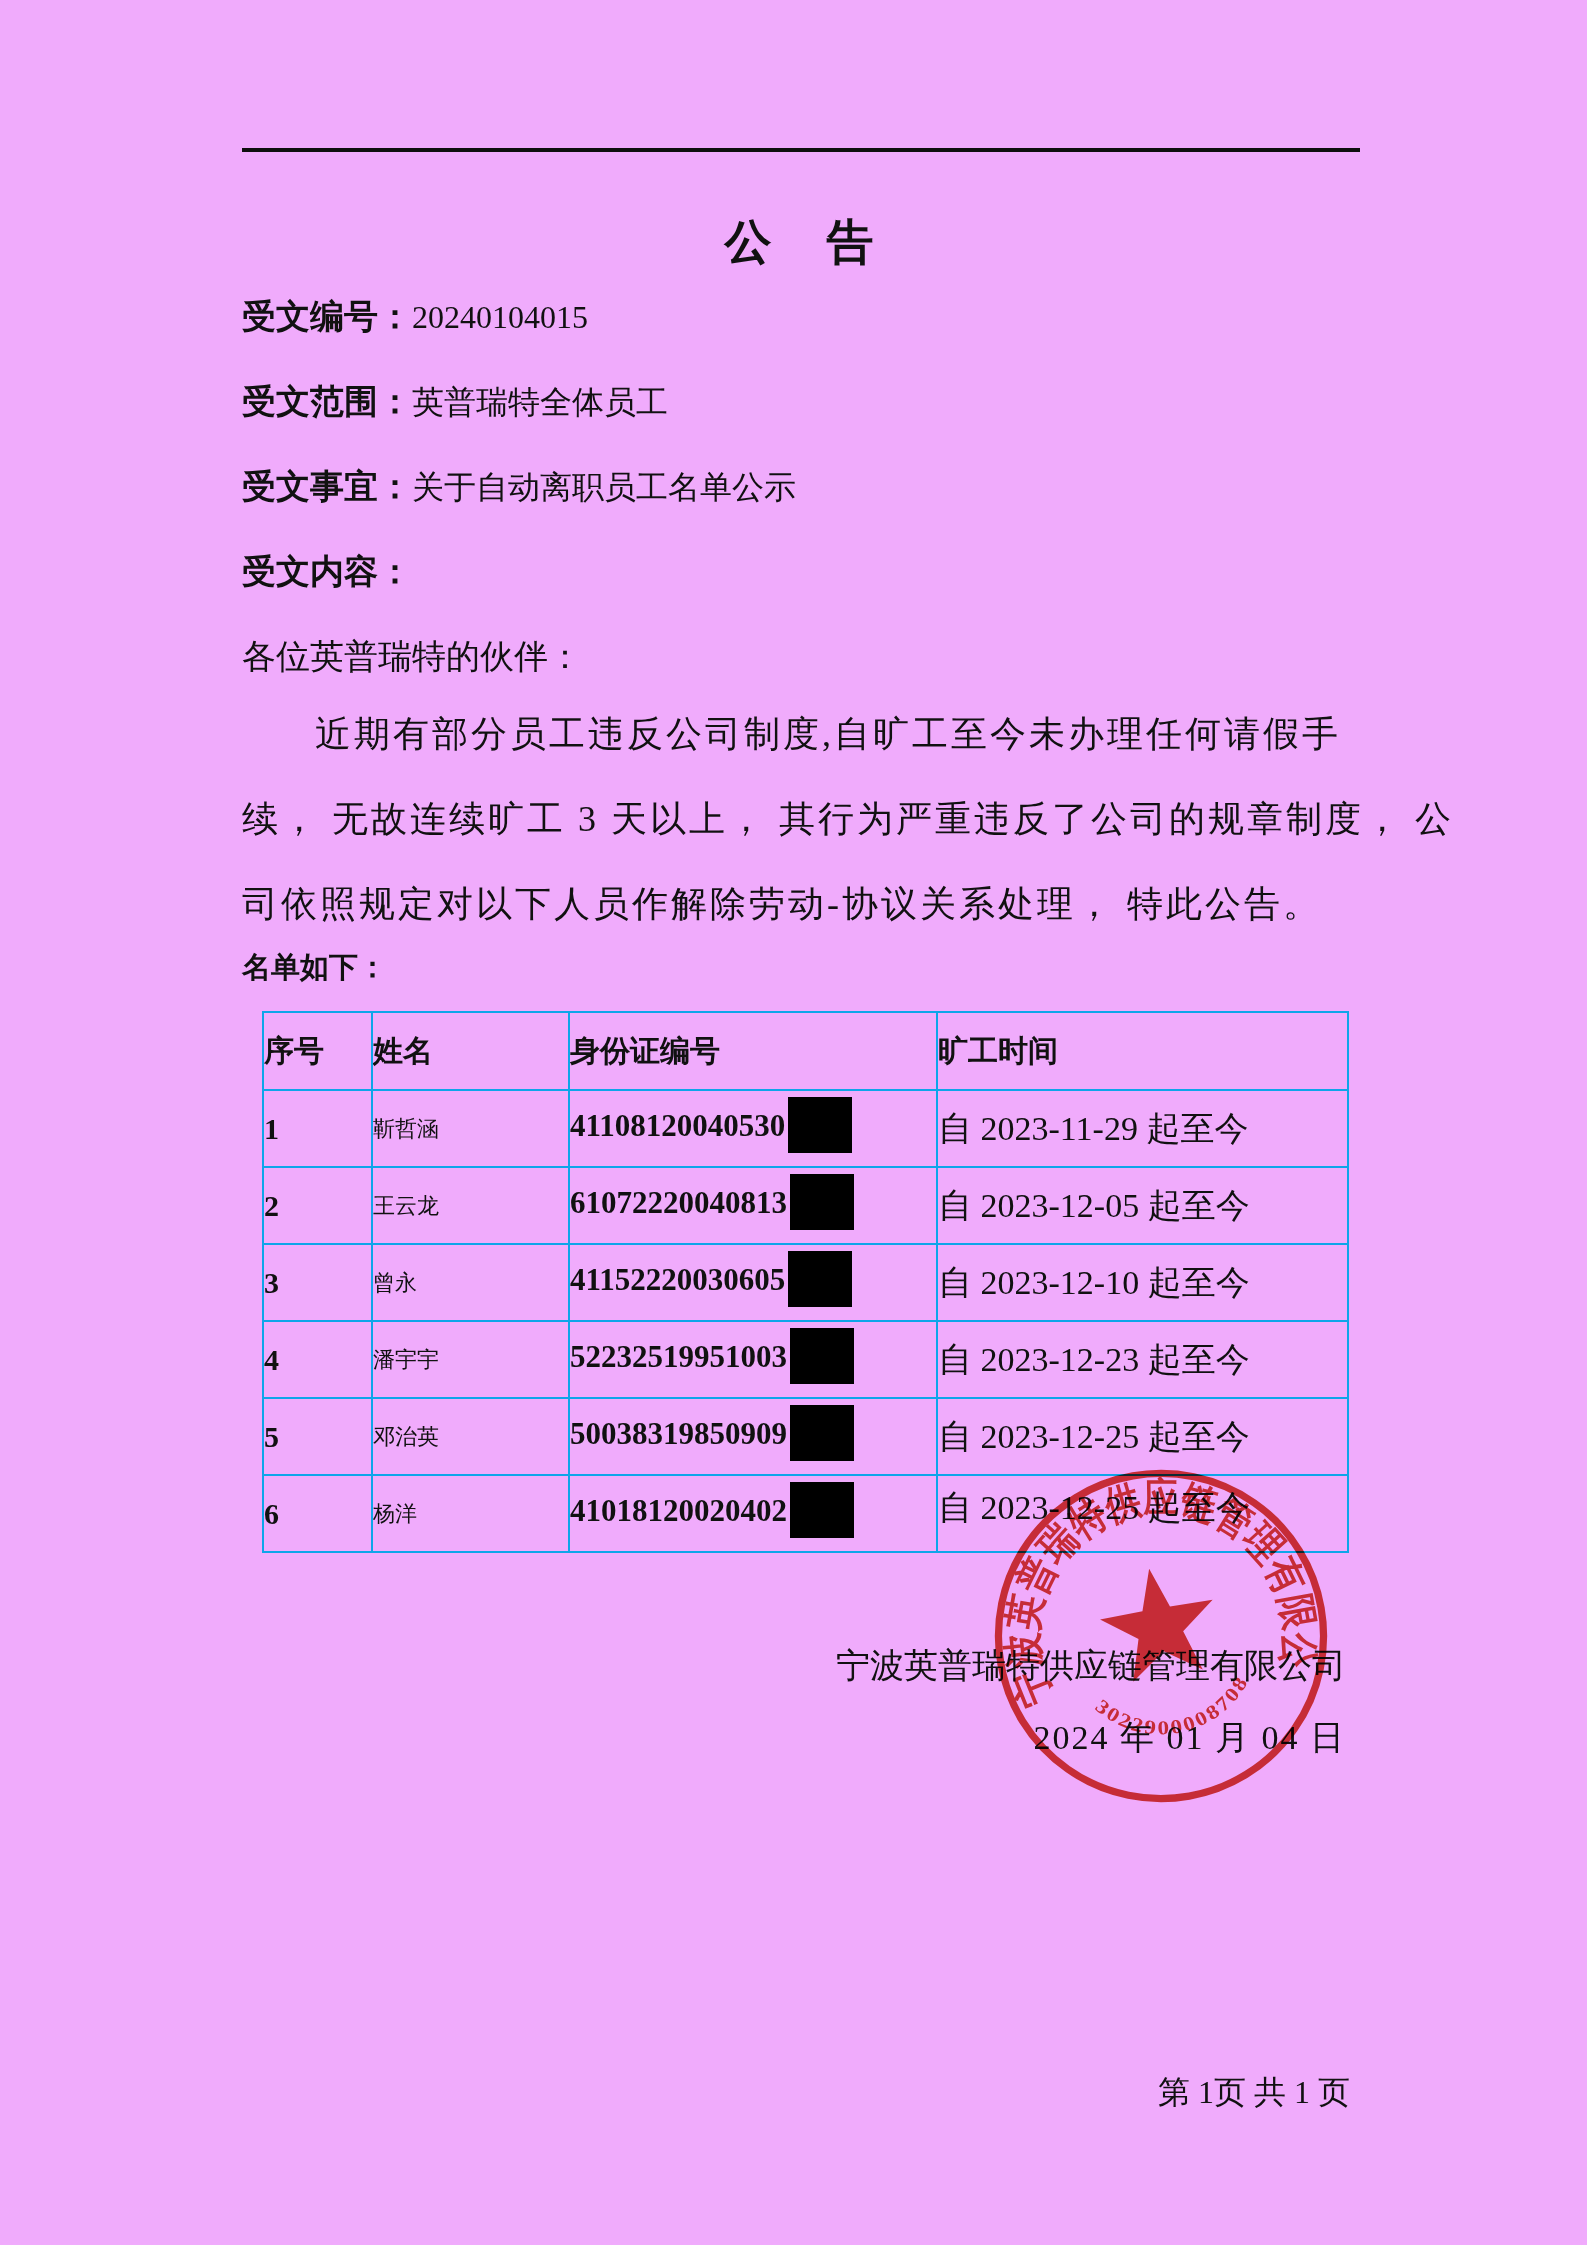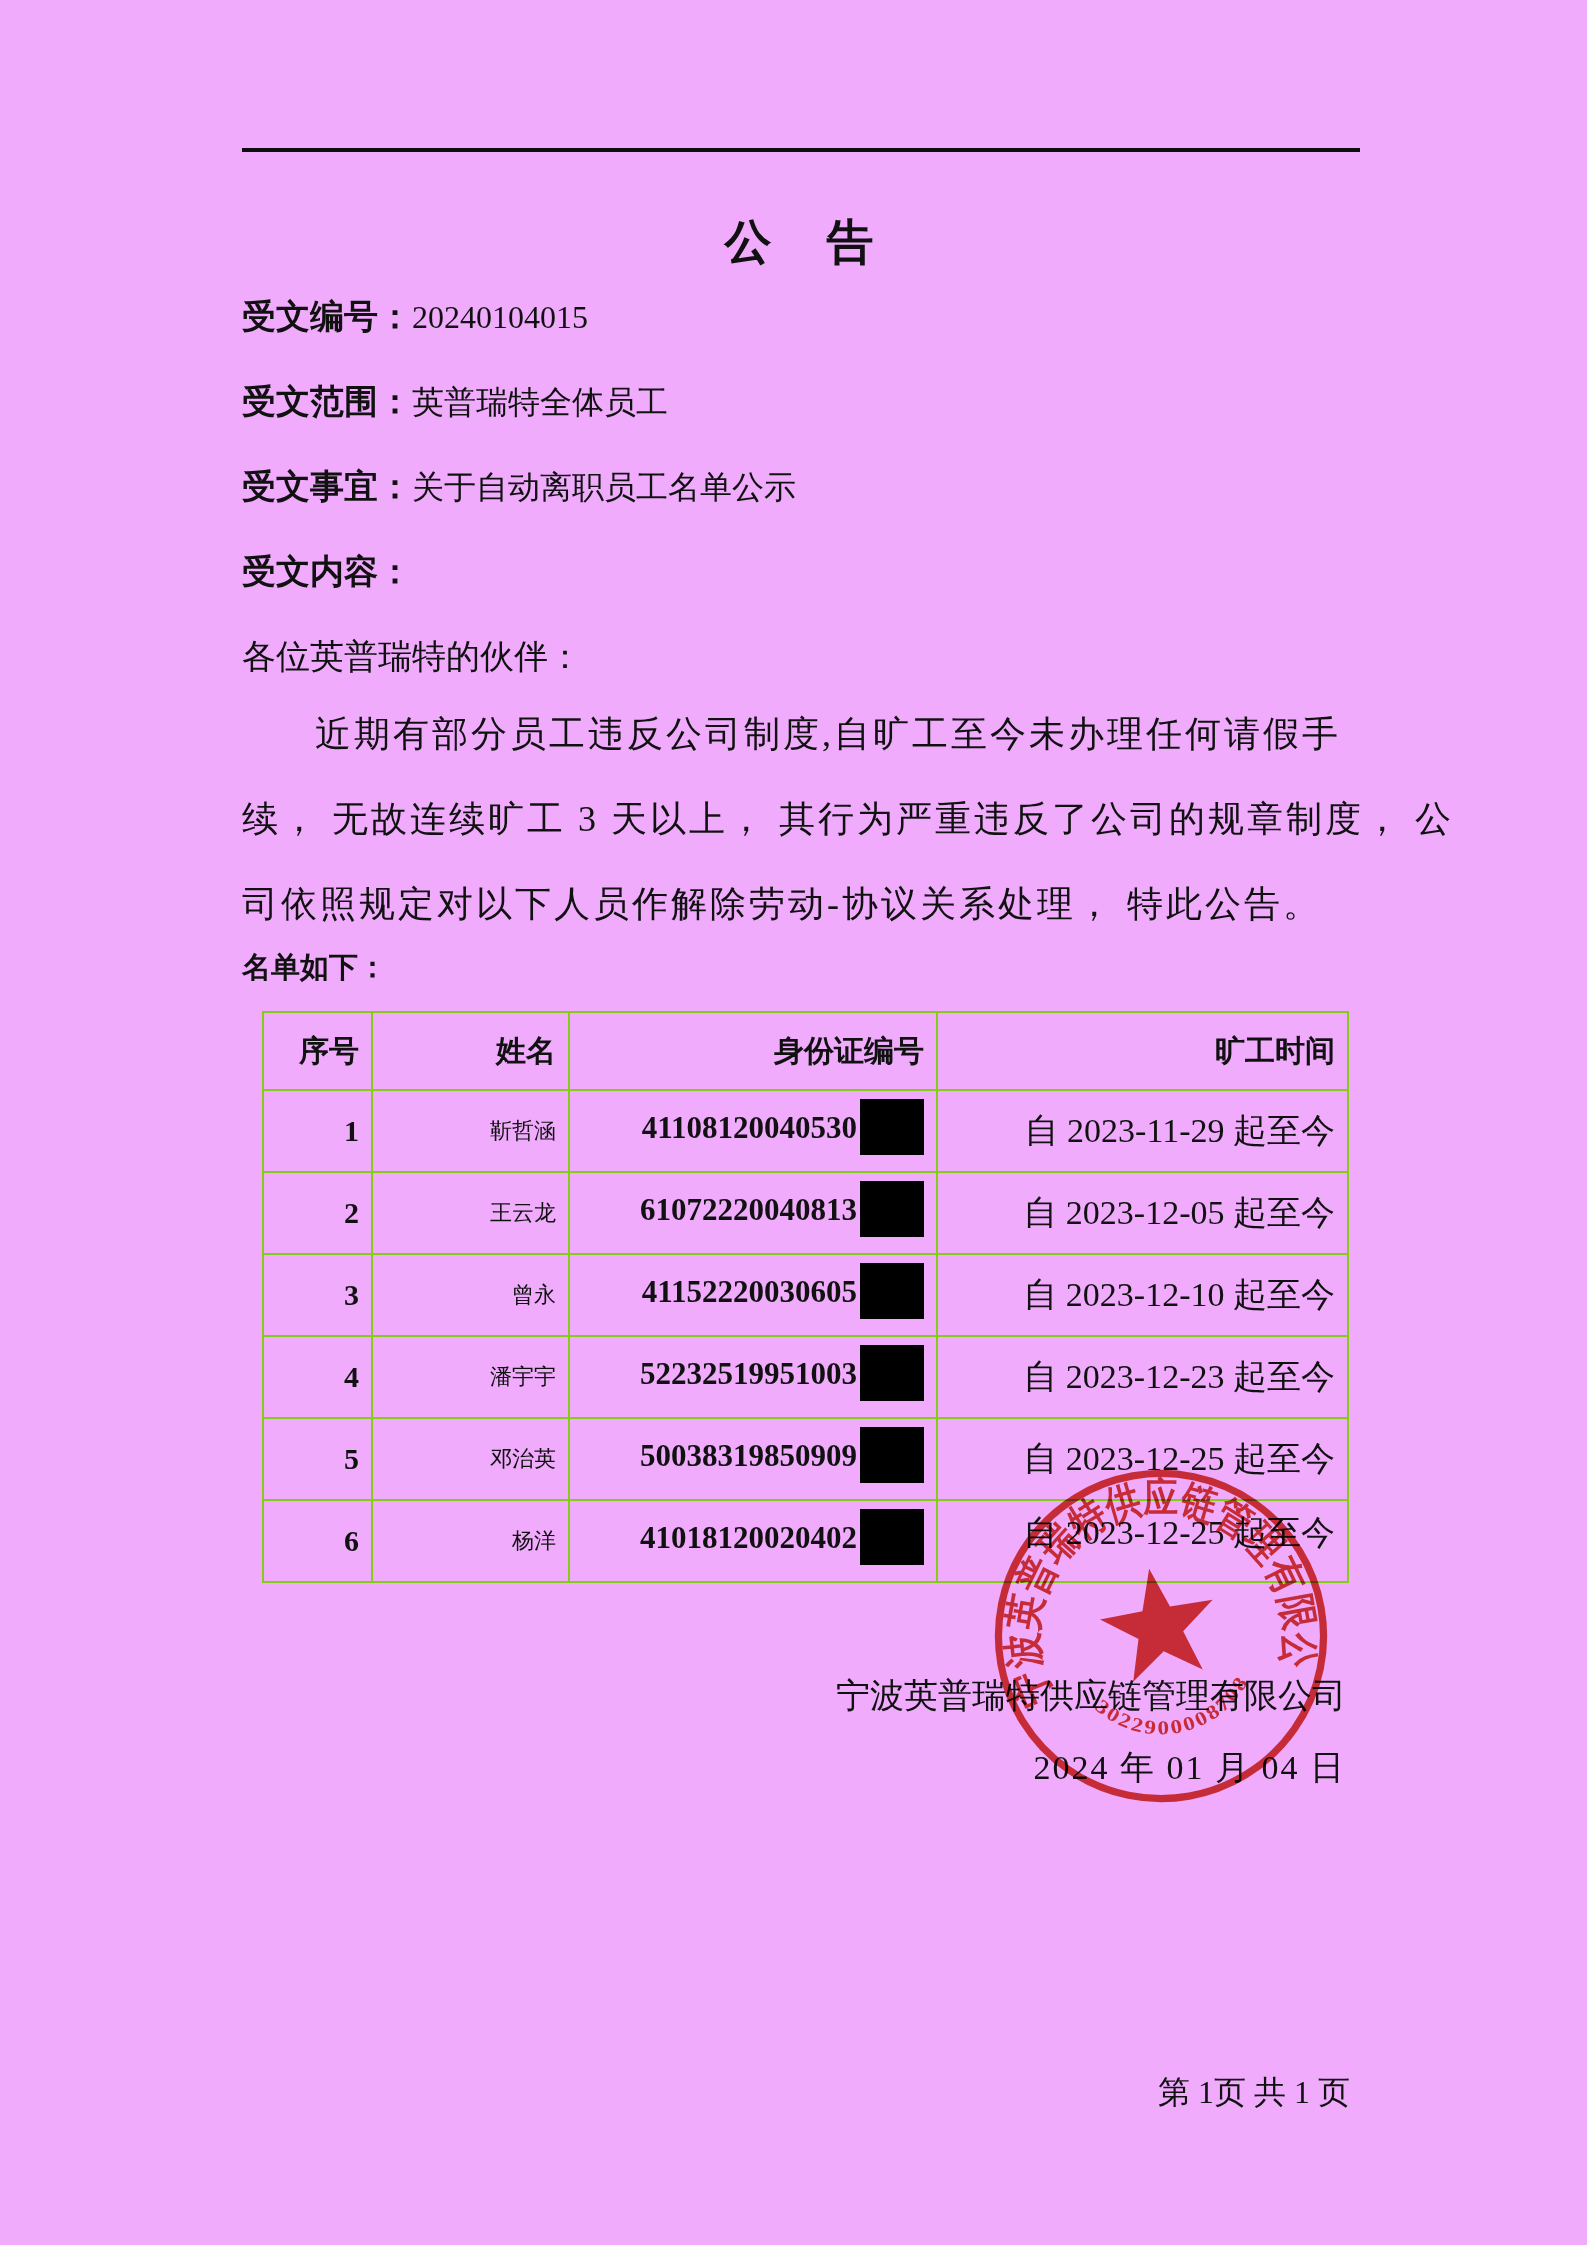--- a/index.html
+++ b/index.html
@@ -21,21 +21,21 @@
   .field{height:70px;line-height:70px;margin-bottom:15px;font-size:32px;white-space:nowrap;}
   .field .label{font-weight:bold;font-size:34px;}
   .salutation{height:70px;line-height:70px;font-size:34px;}
   .para-line{height:85px;line-height:85px;font-size:36px;letter-spacing:3px;white-space:nowrap;}
   .para-line.indent{text-indent:73px;}
   .list-label{height:40px;line-height:40px;font-size:29px;font-weight:bold;}
   table.roster{
     border-collapse:collapse;table-layout:fixed;
     width:1085px;margin:24px 0 0 20px;
   }
-  .roster th,.roster td{border:2px solid #84cc16;text-align:right;padding:12px;overflow:hidden;}
+  .roster th,.roster td{border:2px solid #0ea5e9;text-align:left;padding:0;overflow:hidden;}
   .roster thead tr{height:78px;}
   .roster tbody tr{height:77px;}
   .roster th{font-size:30px;font-weight:bold;}
   td.c-no{font-weight:bold;font-size:30px;}
   td.c-name{font-size:22px;}
   td.c-id{font-weight:bold;font-size:31px;white-space:nowrap;}
   td.c-period{font-size:34px;}
   td.c-period.top{vertical-align:top;padding-top:10px;line-height:44px;}
   .redact{
     display:inline-block;width:64px;height:56px;background:#000;

